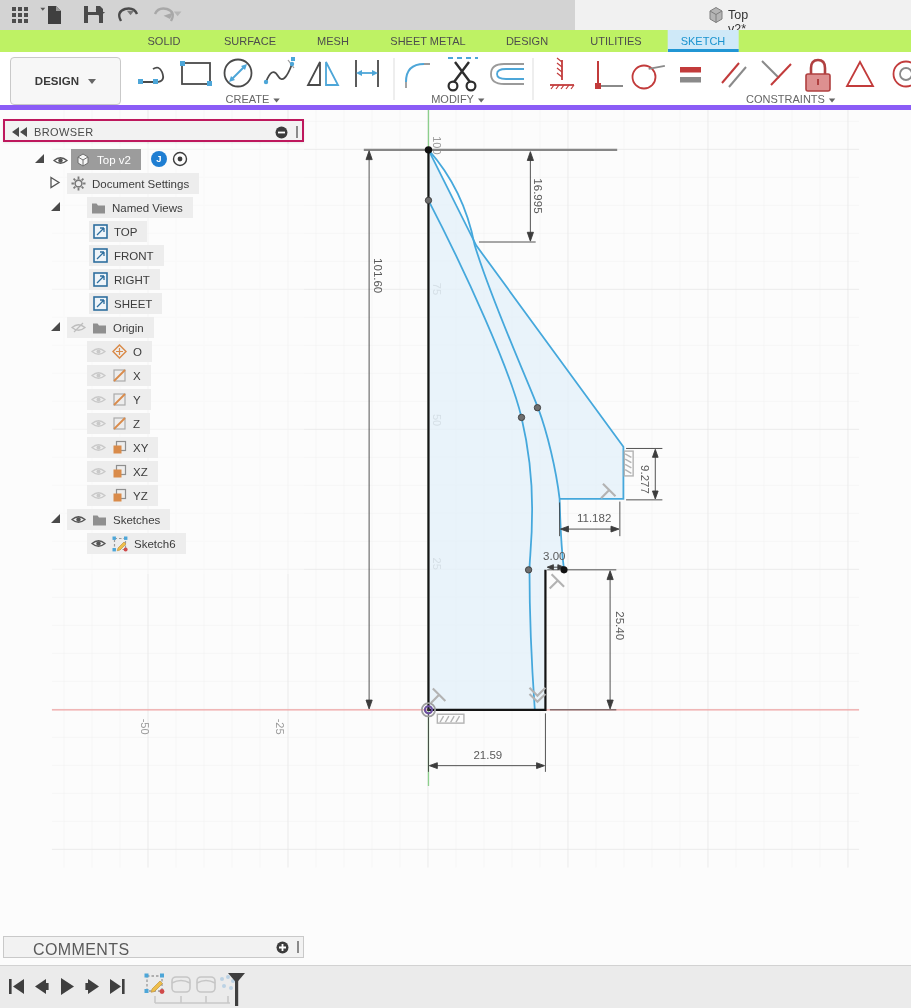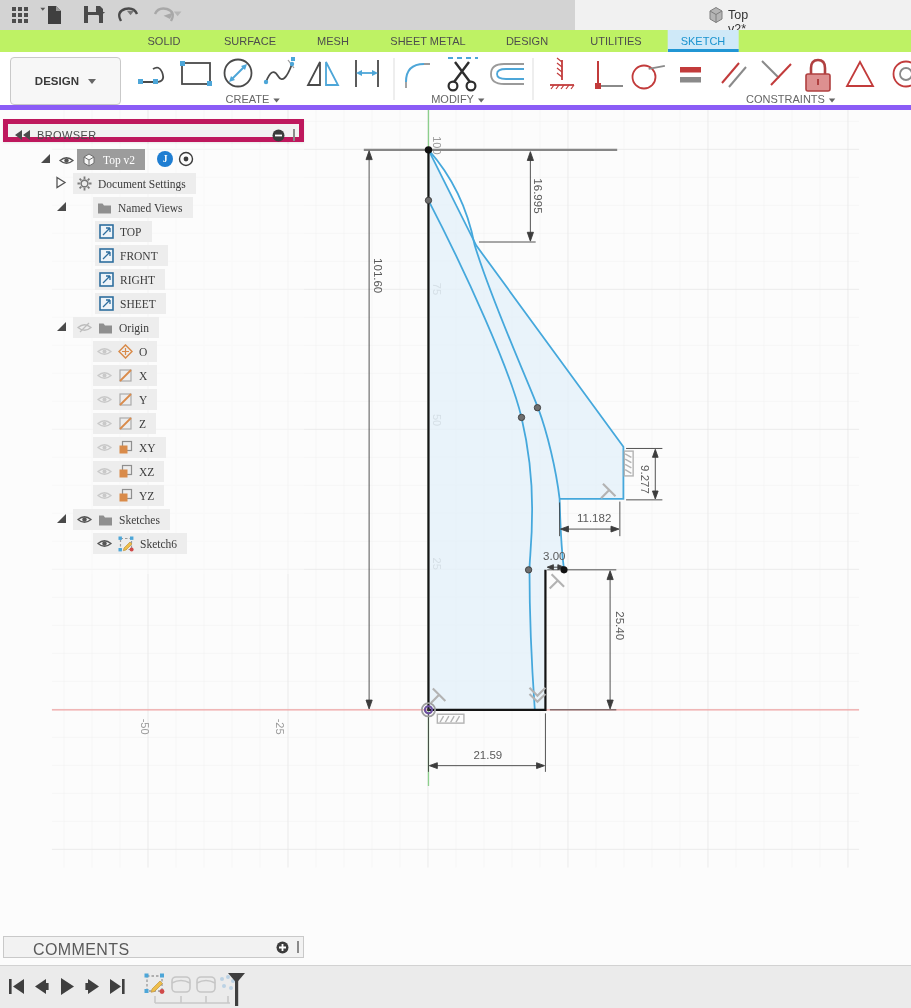--- a/index.html
+++ b/index.html
@@ -23,24 +23,24 @@
   .group-label { position:absolute; top:41px; transform:translateX(-50%); font-size:11px; color:#666; white-space:nowrap; }
   .tb-icons { position:absolute; left:0; top:0; width:911px; height:58px; }
 
   
   .canvas { position:absolute; left:0; top:110px; width:911px; height:855px; background:#fcfcfc; }
   .dim { font-size:13px; fill:#5a5a5a; font-family:"Liberation Sans","DejaVu Sans",sans-serif; }
   .axlbl { font-size:12.5px; fill:#9b9b9b; font-family:"Liberation Sans","DejaVu Sans",sans-serif; }
 
   
   .browser { position:absolute; left:3px; top:119px; width:301px; }
-  .browser-header { position:relative; height:23px; background:rgba(242,242,242,.97); border:5px solid #be185d; box-shadow:0 1px 2px rgba(0,0,0,.08); }
+  .browser-header { position:relative; height:23px; background:rgba(242,242,242,.97); border:2px solid #be185d; box-shadow:0 1px 2px rgba(0,0,0,.08); }
   .browser-header .hlabel { position:absolute; left:29px; top:5px; font-size:11px; color:#4a4a4a; letter-spacing:.4px; }
   .tree { position:absolute; left:0; top:25px; width:301px; height:430px; background:rgba(252,252,252,.55); }
-  .trow { position:absolute; left:12px; width:301px; height:24px;font-family:Liberation Serif, serif; }
+  .trow { position:absolute; left:6px; width:301px; height:24px; }
   .trow .ic { position:absolute; top:4px; }
   .pill { position:absolute; top:1px; height:21px; background:rgba(236,236,236,.95); display:flex; align-items:center; gap:6px; padding:0 10px 0 4px; font-size:11.5px; color:#3c3c3c; white-space:nowrap; }
   .pill.sel { background:#9c9c9c; color:#fff; }
   .badge { position:absolute; top:3px; width:16px; height:16px; border-radius:50%; background:#1f7ed2; color:#fff; font-size:9.5px; font-weight:bold; text-align:center; line-height:16px; }
 
   
   .comments { position:absolute; left:3px; top:936px; width:301px; height:22px; background:rgba(242,242,242,.97); border:1px solid #c9c9c9; }
   .comments .hlabel { position:absolute; left:29px; top:4px; font-size:16px; color:#5a5a5a; letter-spacing:.4px; }
 
   

